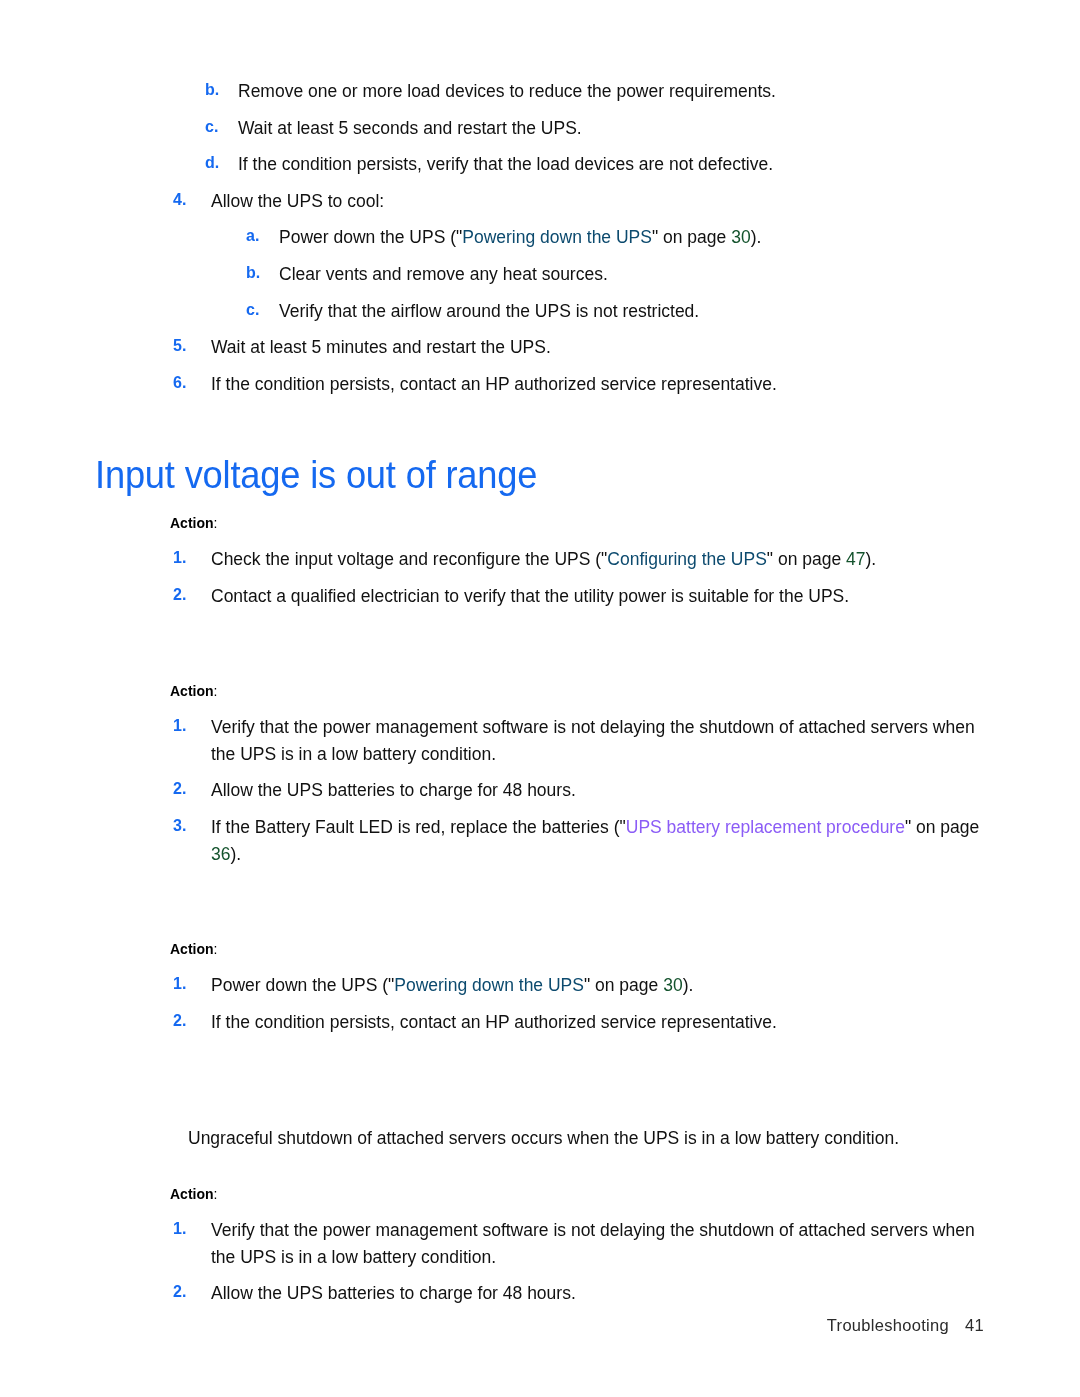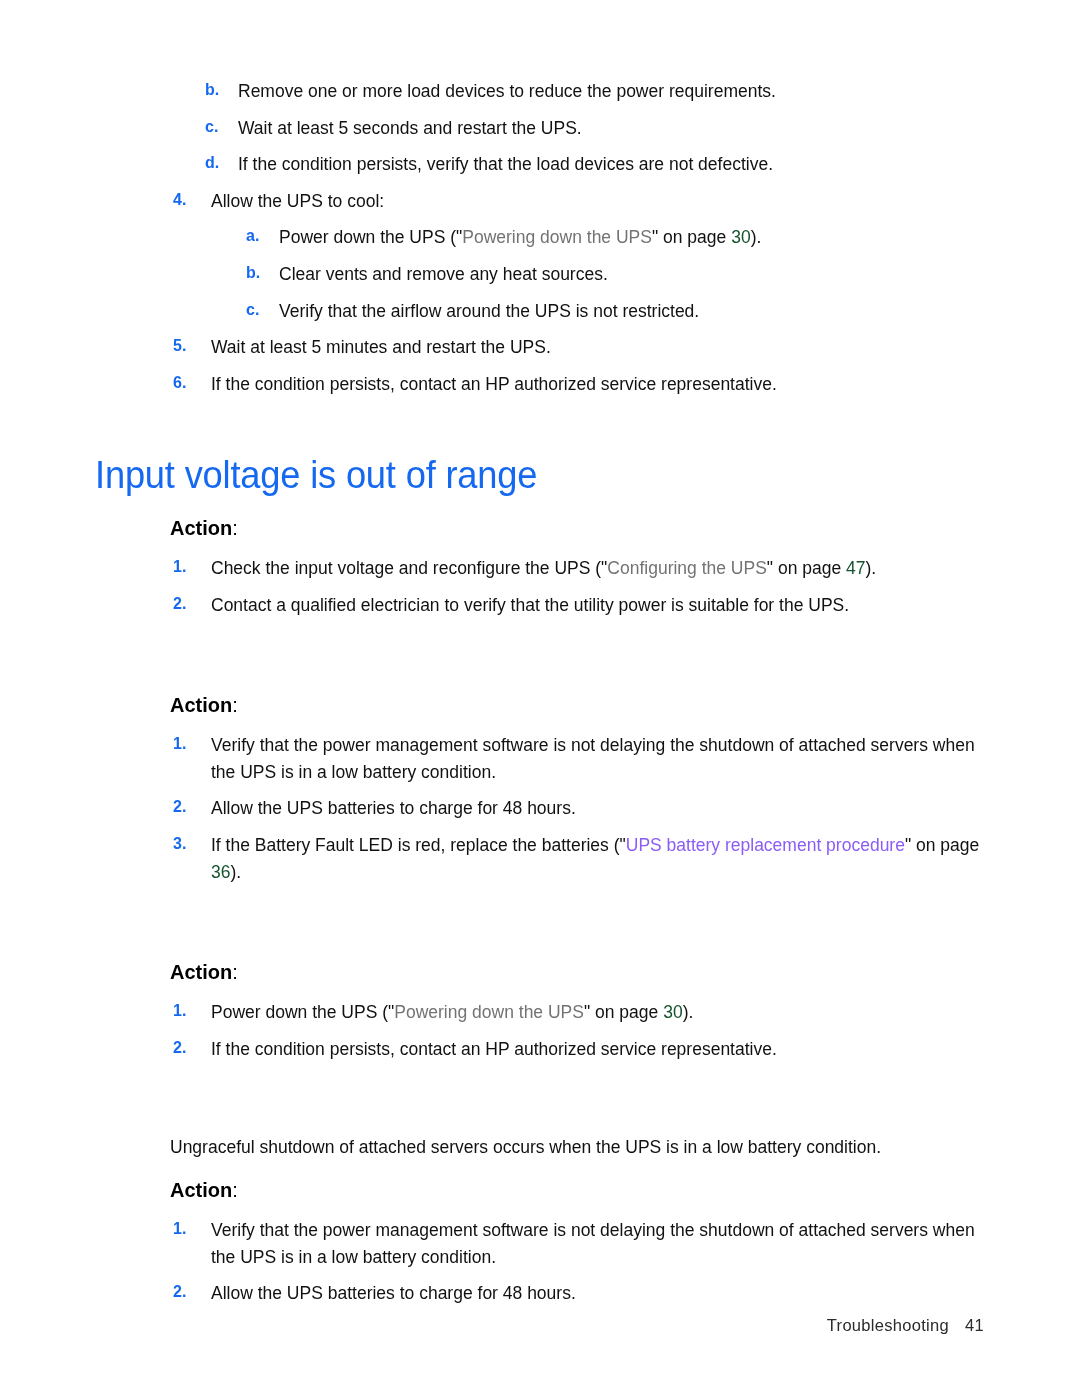--- a/index.html
+++ b/index.html
@@ -45,25 +45,25 @@
 
   
   .body-wrap {
     margin-left: 170px;
     width: 810px;
   }
   .para {
     font-size: 17.5px;
     line-height: 1.53;
     color: #111111;
-    margin: 0;
+    margin: 18px;
     font-stretch: semi-condensed;
   }
   .action {
-    font-size: 20px;
+    font-size: 14px;
     line-height: 1.5;
     margin: 0;
     color: #000000;
   }
   .action b {
     font-weight: 700;
   }
 
   
   ol.lvl1, ol.lvl2 {
@@ -97,21 +97,21 @@
     top: 0;
     color: #1569f0;
     font-weight: 700;
     font-size: 16px;
   }
 
   .li-text { display: block; }
 
   
   .lnk {
-    color: #737373;
+    color: #0c4a6e;
   }
   .lnk-alt {
     color: #8b5cf6;
   }
   .pg {
     color: #14532d;
   }
 
   
   .top-block { padding-top: 78px; }

